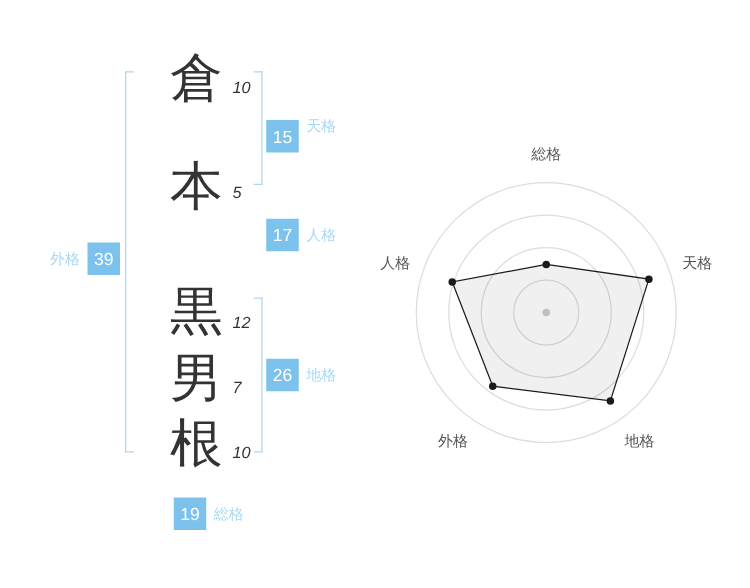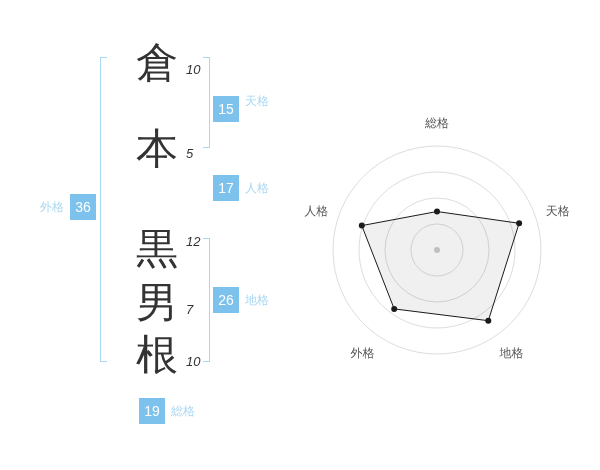--- a/index.html
+++ b/index.html
@@ -38,32 +38,32 @@
   <div class="bracket open-left" style="left:203px; top:238px; height:124px;"></div>
 
   <div class="kanji" style="top:42px">倉</div>
   <div class="kanji" style="top:128px">本</div>
   <div class="kanji" style="top:228px">黒</div>
   <div class="kanji" style="top:282px">男</div>
   <div class="kanji" style="top:334px">根</div>
 
   <div class="strokes" style="top:63px">10</div>
   <div class="strokes" style="top:147px">5</div>
-  <div class="strokes" style="top:235px">12</div>
+  <div class="strokes" style="top:251px">12</div>
   <div class="strokes" style="top:303px">7</div>
   <div class="strokes" style="top:355px">10</div>
 
   <div class="badge" style="left:213px; top:96px">15</div>
   <div class="badge-label" style="left:245px; top:95px">天格</div>
 
   <div class="badge" style="left:213px; top:175px">17</div>
   <div class="badge-label" style="left:245px; top:182px">人格</div>
 
   <div class="badge-label" style="left:40px; top:201px">外格</div>
-  <div class="badge" style="left:70px; top:194px">36</div>
+  <div class="badge" style="left:70px; top:194px">39</div>
 
   <div class="badge" style="left:213px; top:287px">26</div>
   <div class="badge-label" style="left:245px; top:294px">地格</div>
 
   <div class="badge" style="left:139px; top:398px">19</div>
   <div class="badge-label" style="left:171px; top:405px">総格</div>
 
   <svg width="310" height="310" viewBox="0 0 310 310" style="position:absolute; left:282px; top:95px;">
       <circle cx="155" cy="155" r="104" fill="none" stroke="#dddddd" stroke-width="1"></circle>
       <circle cx="155" cy="155" r="78" fill="none" stroke="#dddddd" stroke-width="1"></circle>

